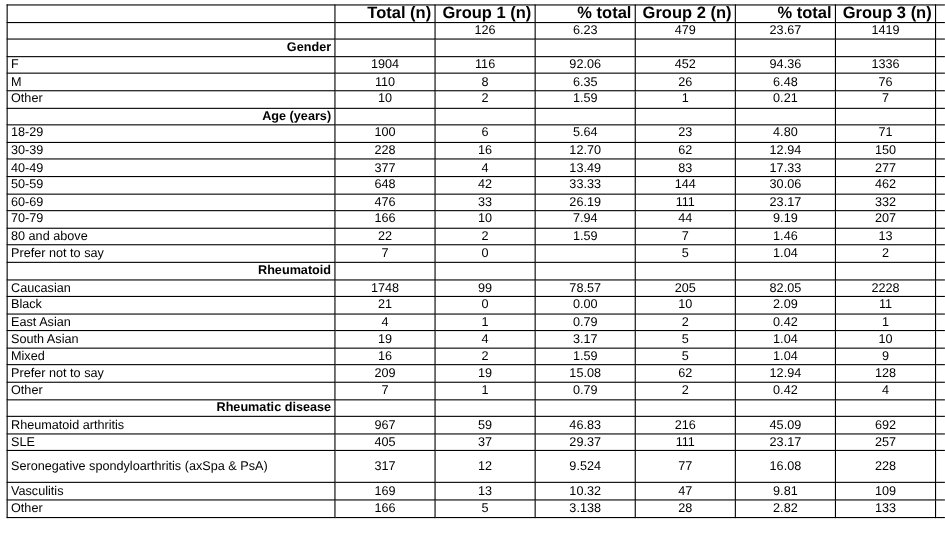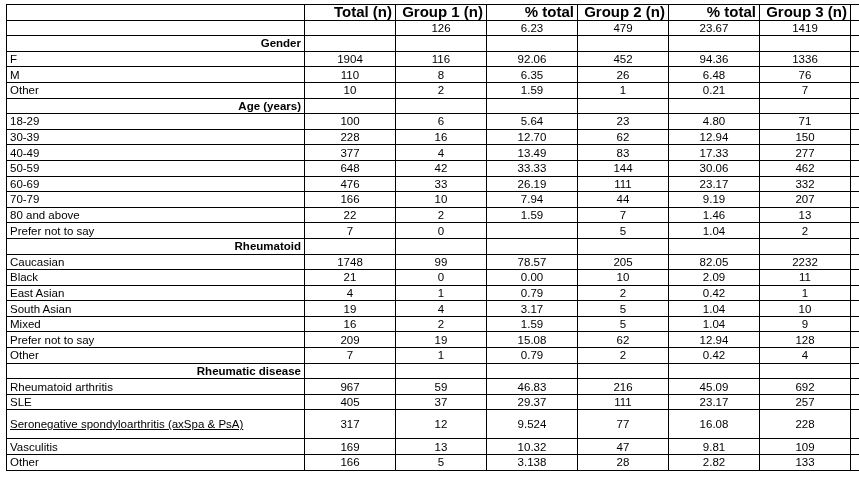--- a/index.html
+++ b/index.html
@@ -76,21 +76,20 @@
     padding-left: 4px;
   }
   td.indent {
     padding-left: 26px;
   }
   td.wrap {
     white-space: normal;
     line-height: 13px;
     padding-left: 26px;
     height: 29px;
-    text-decoration: underline;
   }
   tr.tall td { height: 29px; }
 </style>
 </head>
 <body>
 
 <div class="sheet">
   <table class="grid">
     <colgroup>
       <col class="c-label">
@@ -265,21 +264,21 @@
           <td class="num"></td>
           <td class="num"></td>
         </tr>
         <tr>
           <td class="label indent">Caucasian</td>
           <td class="num">1748</td>
           <td class="num">99</td>
           <td class="num">78.57</td>
           <td class="num">205</td>
           <td class="num">82.05</td>
-          <td class="num">2232</td>
+          <td class="num">2228</td>
           <td class="num">88.51</td>
         </tr>
         <tr>
           <td class="label indent">Black</td>
           <td class="num">21</td>
           <td class="num">0</td>
           <td class="num">0.00</td>
           <td class="num">10</td>
           <td class="num">2.09</td>
           <td class="num">11</td>

